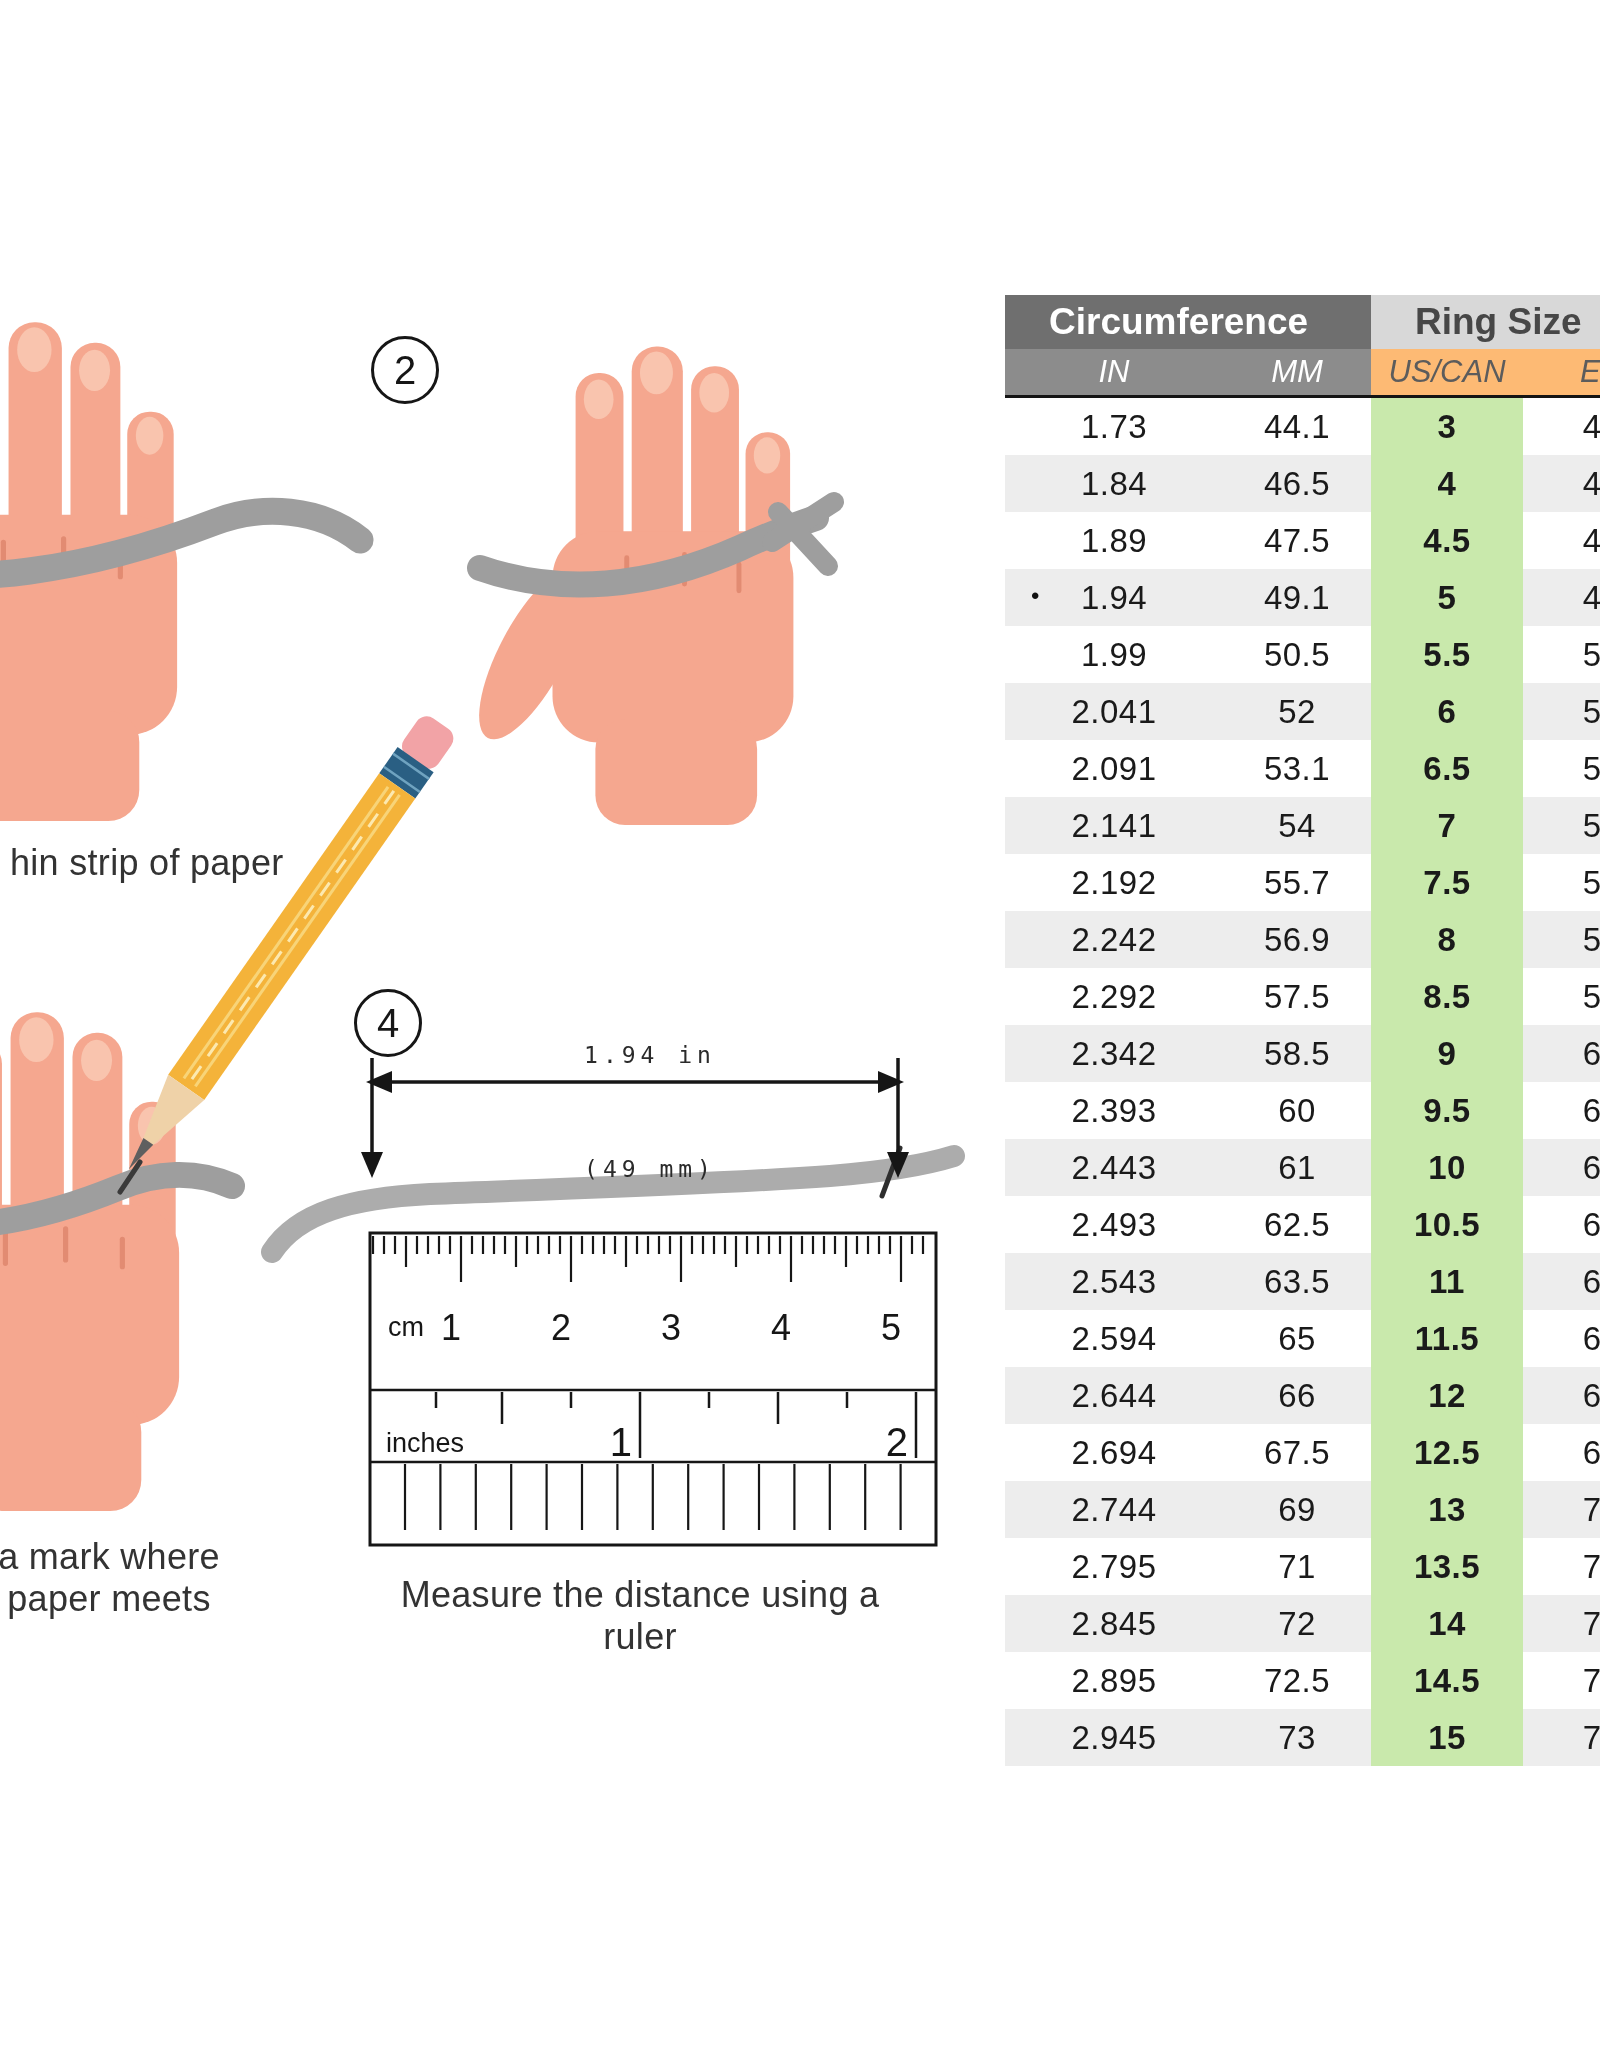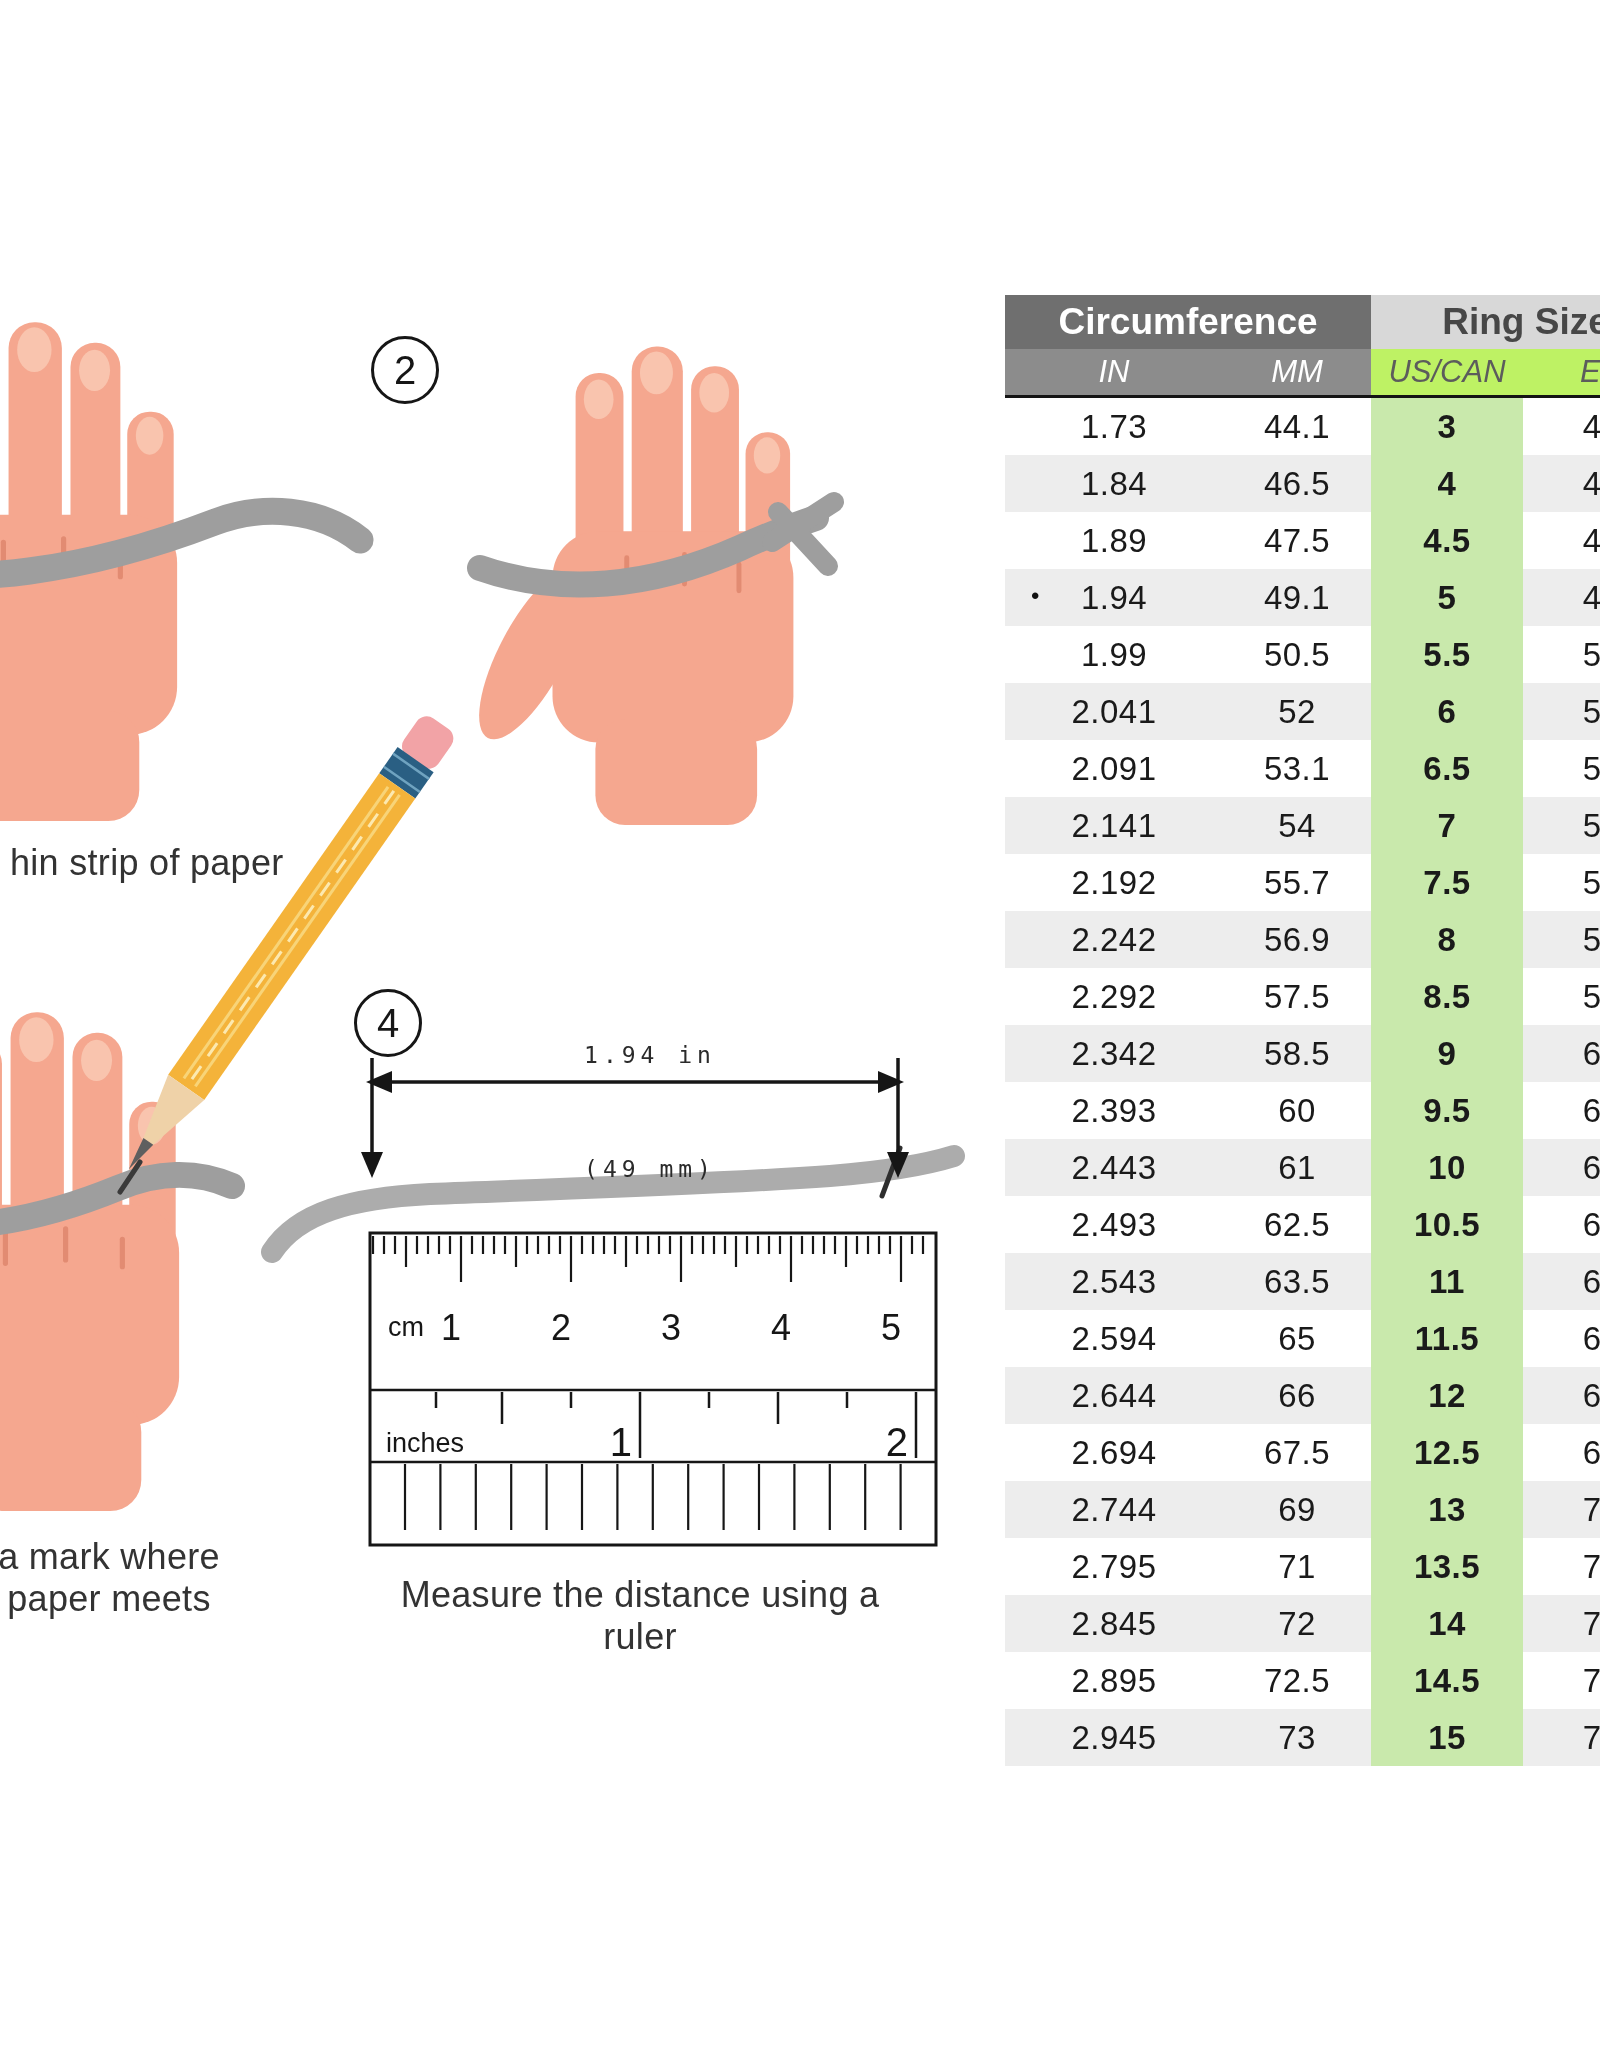--- a/index.html
+++ b/index.html
@@ -34,27 +34,27 @@
   .unit{font-size:27px;}
   .inch-num{font-size:40px;}
 
   
   .size-table{
     position:absolute;left:1005px;top:295px;width:700px;z-index:2;
     font-family:"Liberation Sans",sans-serif;
   }
   .t-row{display:grid;grid-template-columns:218px 148px 152px 157px;}
   .t-group{grid-template-columns:366px 309px;height:54px;line-height:54px;}
-  .t-group .cell{font-size:37px;font-weight:bold;text-align:center;}
+  .t-group .cell{font-size:37px;font-weight:bold;padding-left:44px;}
   .g-circ{background:#6F6F6F;color:#ffffff;}
   .g-ring{background:#D8D8D8;color:#474747;}
   .t-sub{height:46px;line-height:46px;border-bottom:3px solid #141414;}
   .t-sub .cell{font-size:31px;font-style:italic;text-align:center;}
   .s-in,.s-mm{background:#8C8C8C;color:#ffffff;}
-  .s-us,.s-eu{background:#bef264;color:#5c5c5c;}
+  .s-us,.s-eu{background:#fdba74;color:#5c5c5c;}
   .t-data .cell{height:57px;line-height:57px;text-align:center;font-size:33px;letter-spacing:0.5px;}
   .t-data:nth-child(even){background:#EDEDED;}
   .t-data .d-us{background:#C9E9AC;font-weight:bold;}
   .row-marker{
     position:absolute;left:26px;top:286px;font-size:24px;line-height:30px;color:#111;
   }
 </style>
 </head>
 <body>
 

